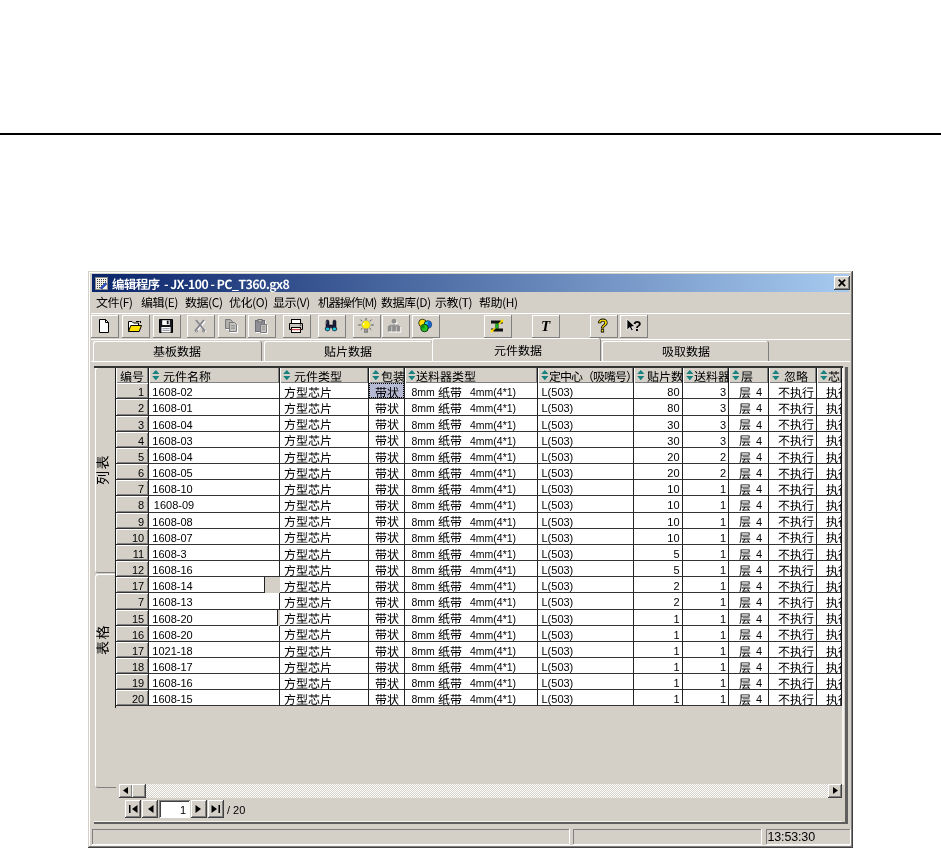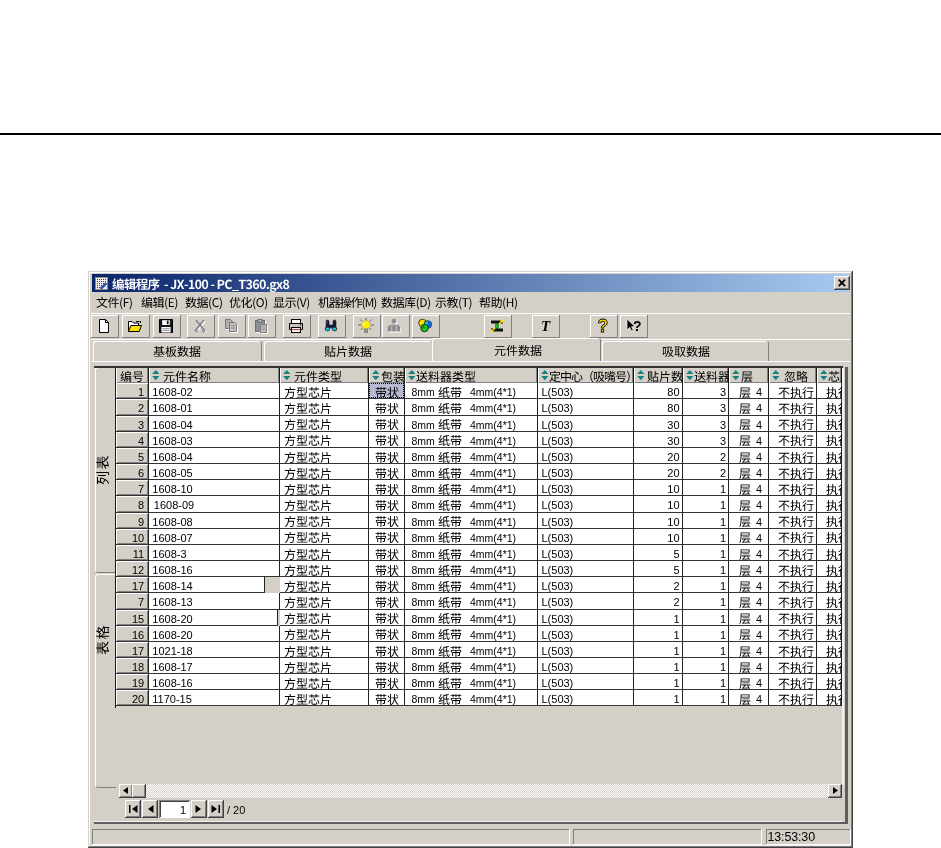--- a/index.html
+++ b/index.html
@@ -1286,21 +1286,21 @@
 <div class="abs" style="left:288.6px;top:0;width:105px;height:16px;font-size:10.5px;line-height:19.1px">
             <span style="position:absolute;left:6.6px">8mm</span>
             <svg class="ct " style="left:33px;top:1.7px" width="25" height="16">
               <use href="#c_zd"></use>
             </svg>
             <span style="position:absolute;left:65.2px">4mm(4*1)</span>
           </div>
 </div>
 <div class="row" style="top:323.04px">
 <div class="nc">20</div>
-<div class="dc" style="left:32.6px;width:131.70000000000002px"><span style="padding-left:3.5px">1170-15</span></div>
+<div class="dc" style="left:32.6px;width:131.70000000000002px"><span style="padding-left:3.5px">1608-15</span></div>
 <div class="dc" style="left:164.3px;width:88.29999999999998px">
             <svg class="ct " style="left:3.3px;top:1.7px" width="49" height="16">
               <use href="#c_fx"></use>
             </svg>
           </div>
 <div class="dc" style="left:252.6px;width:36.00000000000003px"></div>
 <div class="dc" style="left:288.6px;width:133.7px"></div>
 <div class="dc" style="left:422.3px;width:95.99999999999994px"><span style="padding-left:3px">L(503)</span></div>
 <div class="dc" style="left:518.3px;width:48.30000000000007px">
             <span style="position:absolute;right:2.2px">1</span>

